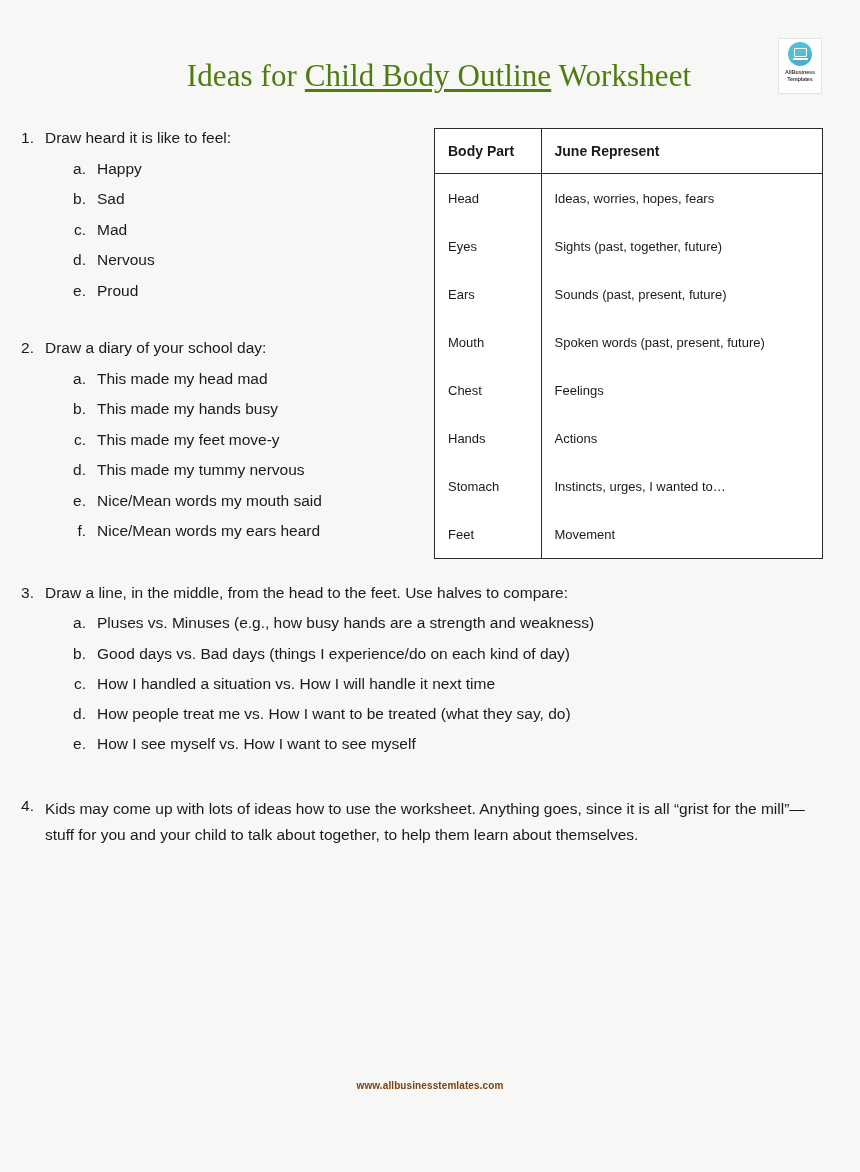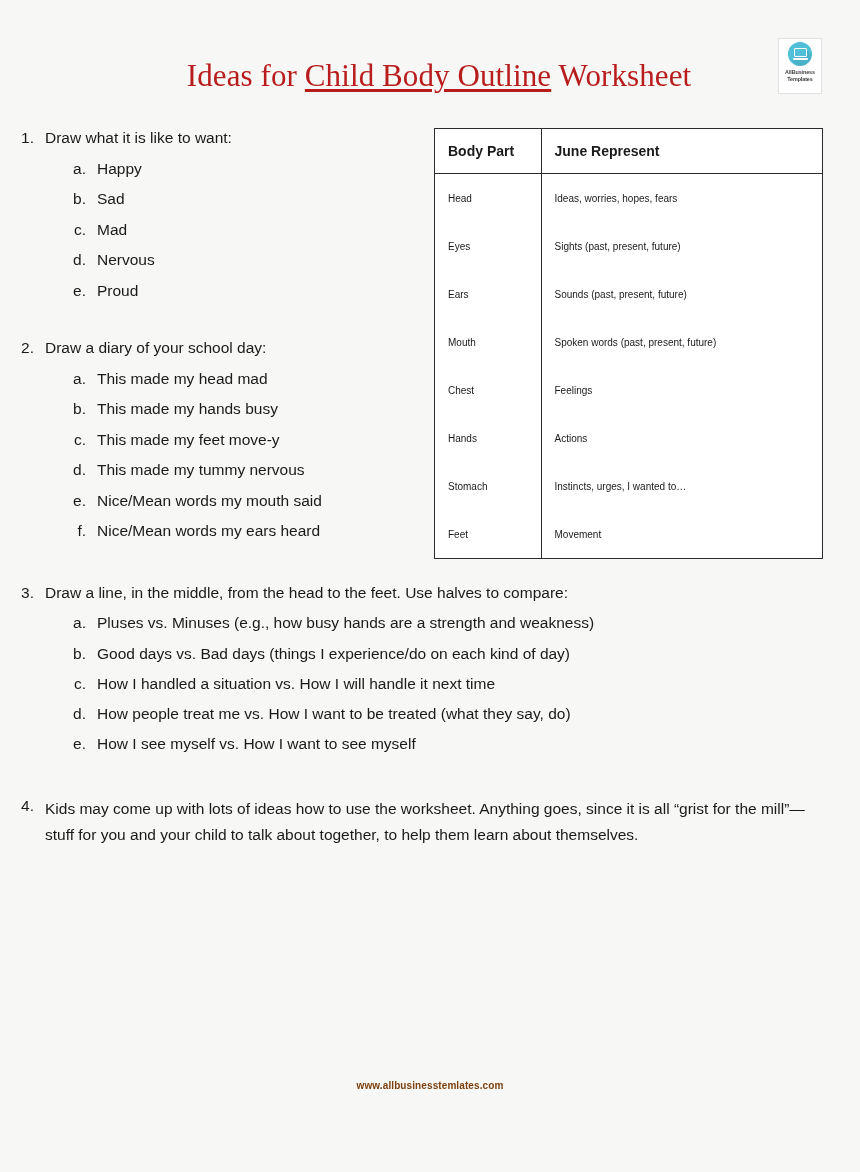--- a/index.html
+++ b/index.html
@@ -23,21 +23,21 @@
   }
   .title {
     position: absolute;
     left: 0;
     right: 0;
     top: 58px;
     text-align: center;
     font-family: "Liberation Serif", serif;
     font-size: 31px;
     font-weight: 400;
-    color: #b91c1c;
+    color: #4d7c0f;
     letter-spacing: 0.1px;
     white-space: nowrap;
     padding-left: 18px;
   }
   .title .u {
     text-decoration: underline;
     text-underline-offset: 3px;
   }
 
   .logo-box {
@@ -172,21 +172,21 @@
   }
   .bp-table table {
     width: 100%;
     border-collapse: collapse;
     table-layout: fixed;
   }
   .bp-table col.c1 { width: 106px; }
   .bp-table th, .bp-table td {
     text-align: left;
     vertical-align: middle;
-    font-size: 10px;
+    font-size: 13px;
     padding: 0 0 0 13px;
     border: none;
   }
   .bp-table th {
     font-weight: bold;
     font-size: 14px;
     height: 44px;
     border-bottom: 1.3px solid #2b2b2b;
   }
   .bp-table td { height: 48px; }
@@ -229,21 +229,21 @@
   </div>
 
 </div>
 
 <div class="content" style="margin-top: 18px;">
 
   <div class="block-1 ol-main">
     <div class="item">
       <div class="item-line">
         <span class="marker marker-num">1.</span>
-        <span class="item-text">Draw what it is like to want:</span>
+        <span class="item-text">Draw heard it is like to feel:</span>
       </div>
       <div class="item-line">
         <span class="marker marker-alpha">a.</span>
         <span class="item-text">Happy</span>
       </div>
       <div class="item-line">
         <span class="marker marker-alpha">b.</span>
         <span class="item-text">Sad</span>
       </div>
       <div class="item-line">
@@ -342,21 +342,21 @@
           <th>June Represent</th>
         </tr>
       </thead>
       <tbody>
         <tr>
           <td class="c-left">Head</td>
           <td>Ideas, worries, hopes, fears</td>
         </tr>
         <tr>
           <td class="c-left">Eyes</td>
-          <td>Sights (past, present, future)</td>
+          <td>Sights (past, together, future)</td>
         </tr>
         <tr>
           <td class="c-left">Ears</td>
           <td>Sounds (past, present, future)</td>
         </tr>
         <tr>
           <td class="c-left">Mouth</td>
           <td>Spoken words (past, present, future)</td>
         </tr>
         <tr>

